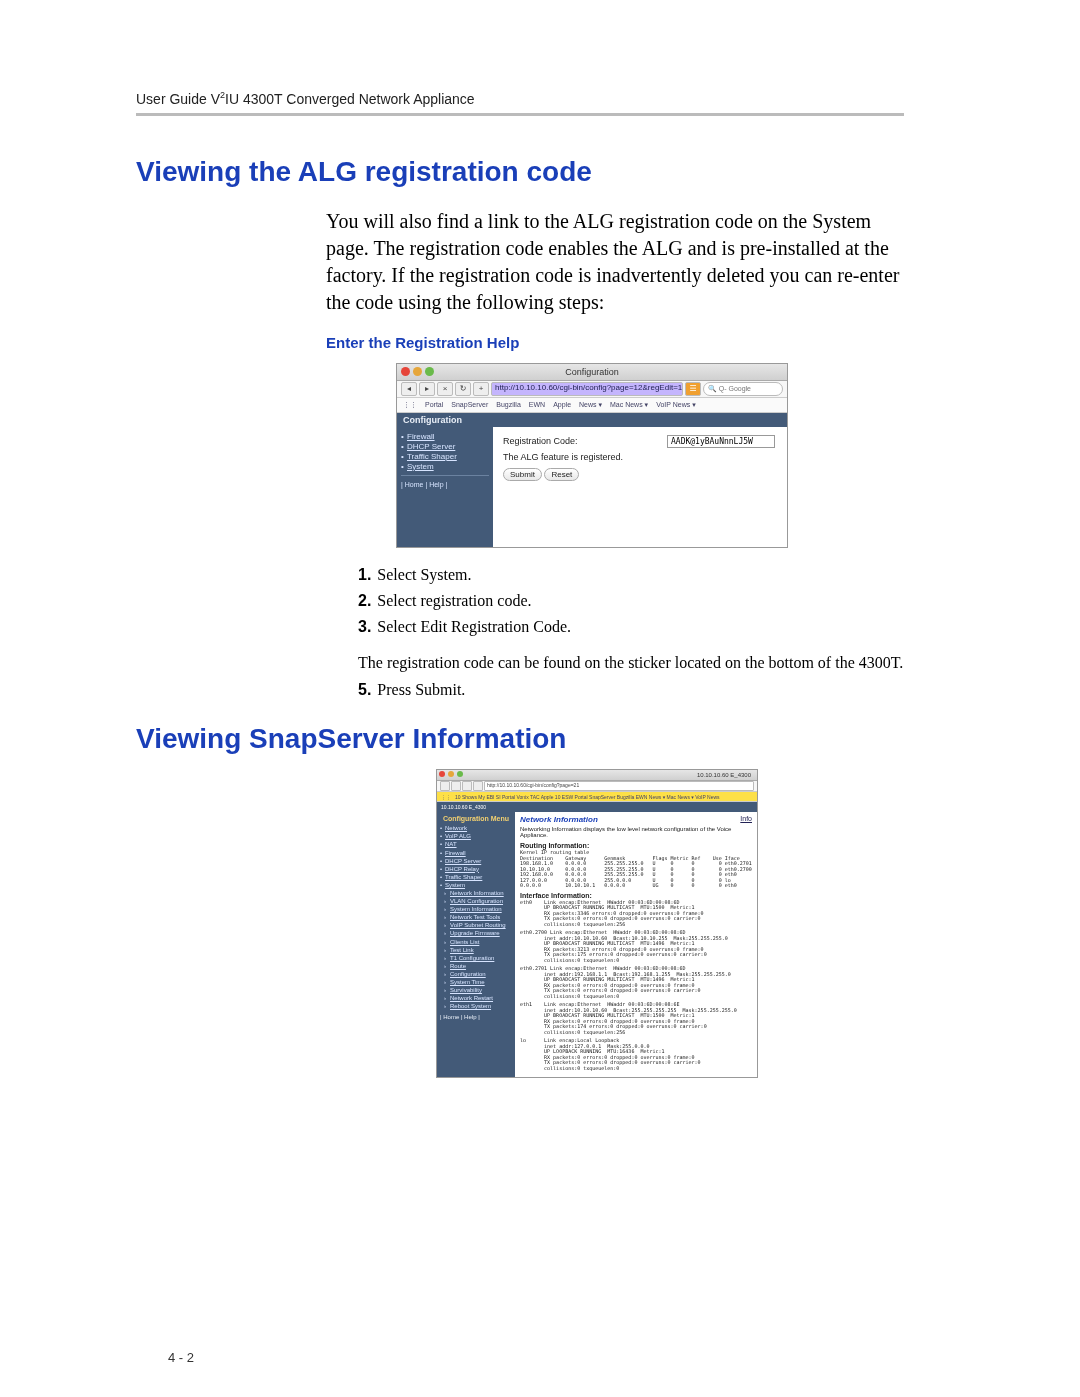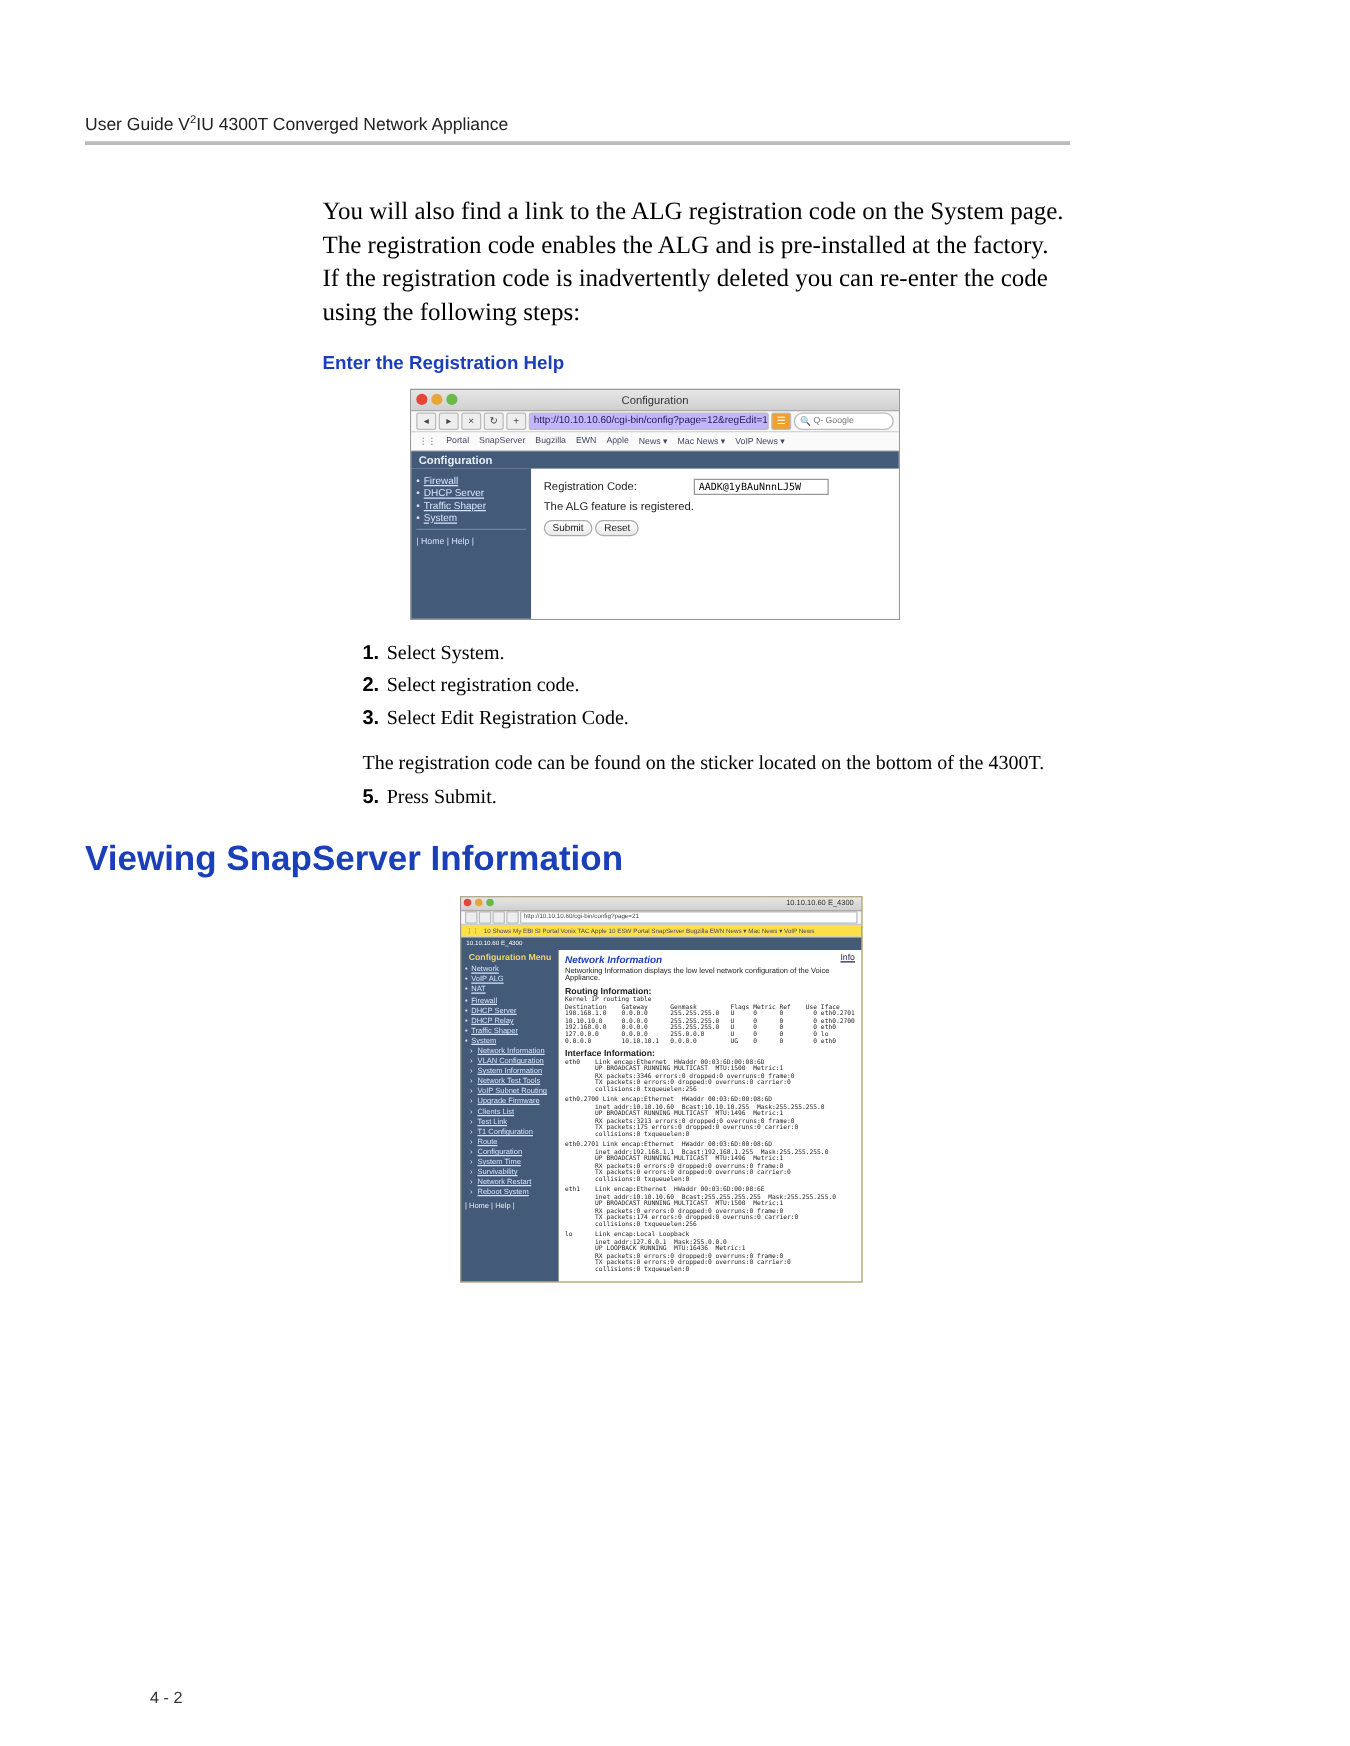--- a/index.html
+++ b/index.html
@@ -7,22 +7,23 @@
     padding: 0;
     background: #fff;
     font-family: Georgia, 'Times New Roman', serif;
     color: #000;
     width: 1080px;
   }
   .page {
     width: 976px;
     height: 1397px;
     box-sizing: border-box;
-    padding: 90px 120px 60px 68px;
+    padding: 90px 120px 60px 88px;
     position: relative;
+    margin-left: 48px;
   }
   .header-line {
     font-size: 14px;
     font-family: Arial, Helvetica, sans-serif;
     color: #222;
     padding-bottom: 6px;
     border-bottom: 3px solid #bbb;
     margin-bottom: 40px;
   }
   .header-line sup { font-size: 9px; vertical-align: super; }
@@ -95,21 +96,21 @@
   .sidebar1 {
     width:88px; background:#435a78; color:#e8eef7; font-size:8px; padding:4px;
   }
   .sidebar1 a { display:block; color:#d7e4ff; text-decoration:underline; margin:1px 0; padding-left:6px; position:relative;}
   .sidebar1 a::before { content:'\2022'; position:absolute; left:0; }
   .sidebar1 .divider { border-top:1px solid #6b82a0; margin:4px 0;}
   .sidebar1 .hh { color:#d7e4ff; font-size:7px; }
   .content1 {
     flex:1; background:#fff; padding:8px 10px; font-size:9px; color:#222;
   }
-  .content1 .row { display:flex; align-items:center; margin-bottom:4px; }
+  .content1 .row { display:flex; align-items:center; margin-bottom:4px;gap:44px; }
   .content1 .row .lbl { width:120px; }
   .content1 input[type=text] {
     font-size:8px; padding:1px 3px; border:1px solid #999; width:100px; font-family:monospace;
   }
   .btnrow { margin-top:6px; }
   .mac-btn {
     font-size:8px; padding:1px 6px; border:1px solid #aaa; border-radius:8px;
     background:linear-gradient(#fff,#e8e8e8); display:inline-block;
   }
 
@@ -174,20 +175,21 @@
   }
 </style>
 </head>
 <body>
 
 <div class="page">
   <div class="header-line">
     User Guide V<sup>2</sup>IU 4300T Converged Network Appliance
   </div>
 
+  <h1 class="section">Viewing the ALG registration code</h1>
 
   <p class="body-para">You will also find a link to the ALG registration code on the System page.  The registration code enables the ALG and is pre-installed at the factory.  If the registration code is inadvertently deleted you can re-enter the code using the following steps:</p>
 
   <h2 class="subhead">Enter the Registration Help</h2>
 
   <div class="shot1">
     <div class="titlebar">
       <span class="traffic-lights">
         <span class="tl red"></span>
         <span class="tl yellow"></span>

